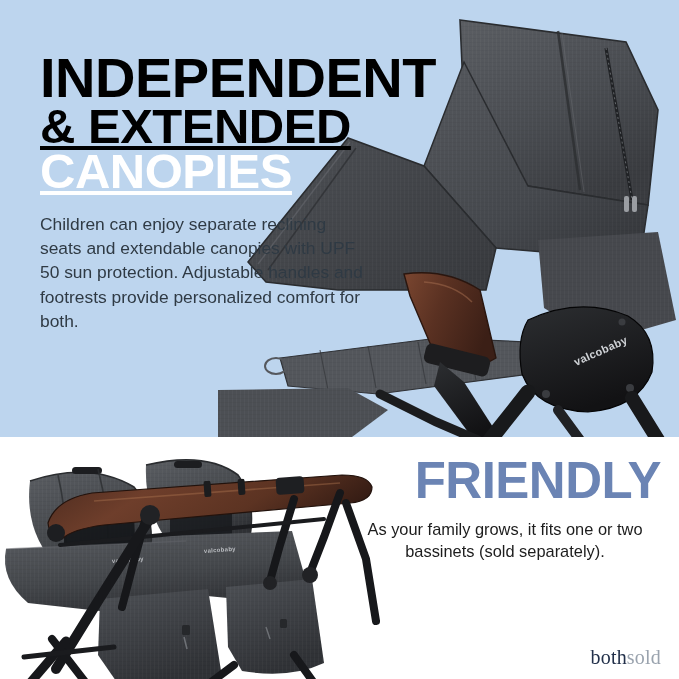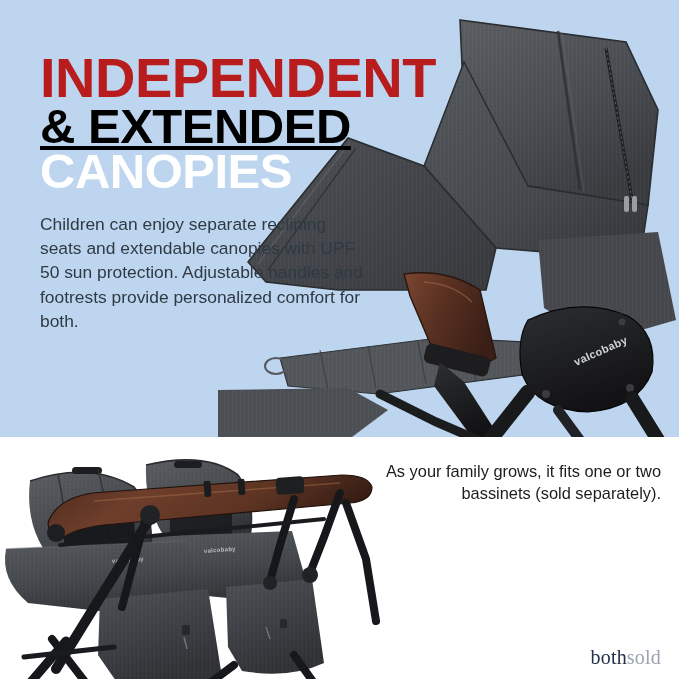--- a/index.html
+++ b/index.html
@@ -19,44 +19,44 @@
   .panel-top-copy{
     position:absolute;left:40px;top:52px;width:420px;z-index:6;
   }
   .hl{
     font-weight:bold;
     letter-spacing:-0.5px;
     line-height:0.92;
     margin:0;
     white-space:nowrap;
   }
-  .hl-1{font-size:56px;color:#b91c1c;}
+  .hl-1{font-size:56px;color:#000000;}
   .hl-2{font-size:56px;color:#1f3f6e;}
   .hl-3{font-size:49px;color:#000000;text-decoration:underline;}
-  .hl-4{font-size:49px;color:#ffffff;}
+  .hl-4{font-size:49px;color:#ffffff;text-decoration:underline;}
   .body-top{
     margin:18px 0 8px 0;
     font-size:17.4px;
     line-height:1.40;
     color:#2f3a44;
     width:330px;
   }
 
   
   .panel-bottom{
     position:absolute;left:0;top:437px;width:679px;height:242px;
     background:#ffffff;overflow:hidden;
   }
   .panel-bottom-copy{
     position:absolute;right:18px;top:20px;width:312px;text-align:right;z-index:6;
   }
   .hl-b1{font-size:51px;font-weight:bold;color:#1f3f6e;letter-spacing:-0.5px;line-height:0.93;margin:0;white-space:nowrap;}
   .hl-b2{font-size:51px;font-weight:bold;color:#6b84b4;letter-spacing:-0.5px;line-height:0.93;margin:0;white-space:nowrap;}
   .body-bottom{
-    margin:4px 0 0 0;font-size:16.4px;line-height:1.32;color:#1d1d1d;
+    margin:15px 0 0 0;font-size:16.4px;line-height:1.32;color:#1d1d1d;text-align:center;
   }
   .logo{
     position:absolute;right:18px;bottom:10px;
     font-family:"Liberation Serif", serif;
     font-size:20px;letter-spacing:0.2px;z-index:7;
   }
   .logo .v{color:#22304a;}
   .logo .b{color:#9aa3ae;}
 
   
@@ -299,20 +299,21 @@
           <circle cx="156" cy="74" r="10" fill="#212225"></circle>
           <circle cx="316" cy="134" r="8" fill="#212225"></circle>
           <circle cx="276" cy="142" r="7" fill="#212225"></circle>
 
           <path d="M30 216 L120 206" stroke="#1a1b1e" stroke-width="5" fill="none"></path>
         </g>
       </svg>
     </div>
 
     <div class="panel-bottom-copy">
+      <p class="hl-b2">FRIENDLY</p>
       <p class="body-bottom">As your family grows, it fits one or two bassinets (sold separately).</p>
     </div>
 
     <div class="logo">
       <span class="v">both</span><span class="b">sold</span>
     </div>
   </div>
 
 </div>
 

